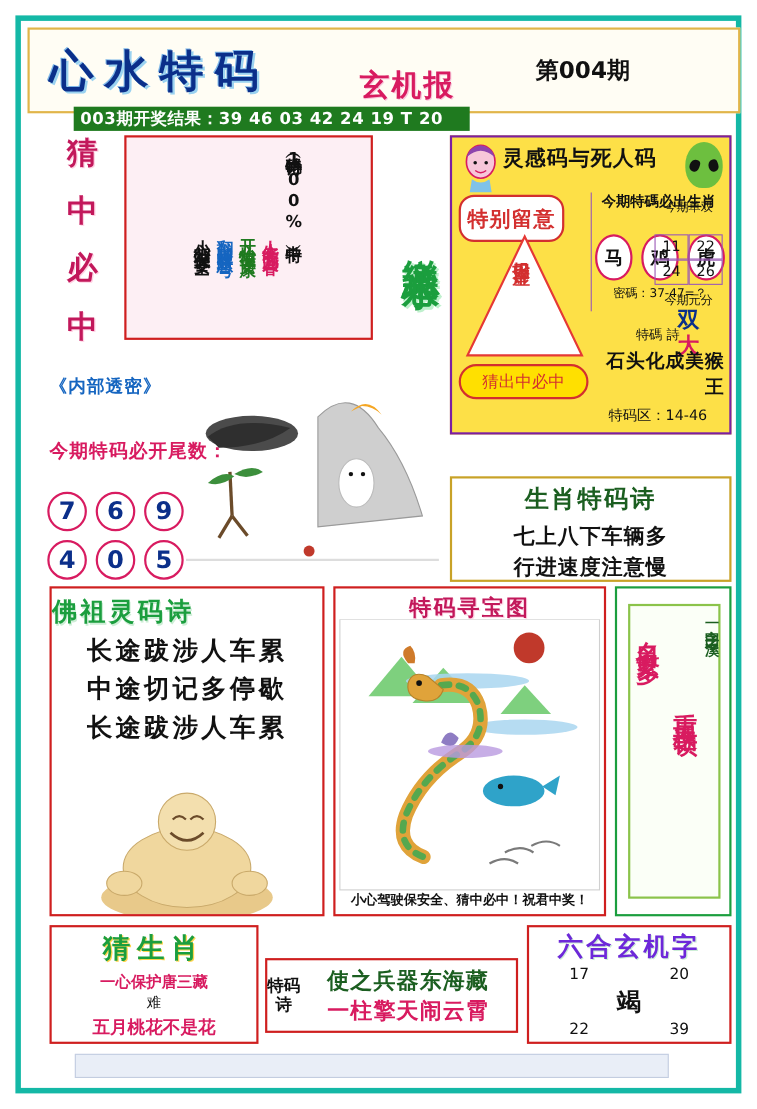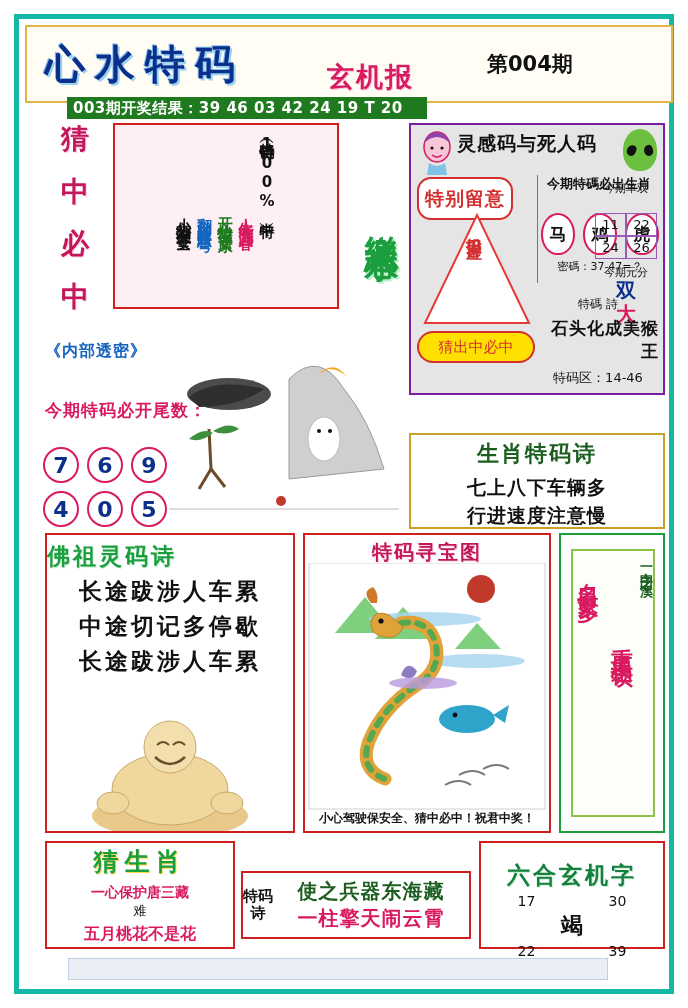--- a/index.html
+++ b/index.html
@@ -115,21 +115,21 @@
     text-shadow: 2px 2px 0 #bff0cd;
     text-align: center;
     letter-spacing: 4px;
   }
 
   
   .spirit {
     position: absolute; left: 390px; top: 104px;
     width: 256px; height: 272px;
     border: 2px solid #7b1fa2;
-    background: #e5e5e5;
+    background: #fde047;
   }
   .spirit-title {
     position: absolute; left: 46px; top: 6px;
     font-size: 19px; font-weight: bold; color: #111;
     letter-spacing: 1px;
   }
   .spirit-face {
     position: absolute; left: 6px; top: 4px; width: 40px; height: 46px;
   }
   .alien {
@@ -363,21 +363,21 @@
 
   
   .liuhe {
     position: absolute; left: 460px; top: 822px;
     width: 186px; height: 108px;
     border: 2px solid #cf1f1f;
     background: #fff;
     text-align: center;
   }
   .lh-title {
-    margin-top: 17px; font-size: 23px; font-weight: bold; color: #15803d;
+    margin-top: 2px; font-size: 23px; font-weight: bold; color: #6d28d9;
     letter-spacing: 3px;
     text-shadow: 1px 1px 0 #cdeed6;
   }
   .lh-row { display: flex; justify-content: space-around; font-size: 14px; color: #111; margin-top: 2px;}
   .lh-char { font-size: 22px; font-weight: bold; color: #111; margin: 2px 0; }
 
   
   .bottom-strip {
     position: absolute; left: 68px; top: 958px;
     width: 540px; height: 22px;
@@ -566,21 +566,21 @@
     <div class="tm-lines">
       <div class="tm-line">使之兵器东海藏</div>
       <div class="tm-line red">一柱擎天闹云霄</div>
     </div>
   </div>
 
   <div class="liuhe">
     <div class="lh-title">六合玄机字</div>
     <div class="lh-row">
       <span>17</span>
-      <span>30</span>
+      <span>20</span>
     </div>
     <div class="lh-char">竭</div>
     <div class="lh-row">
       <span>22</span>
       <span>39</span>
     </div>
   </div>
 
 </div>
 

